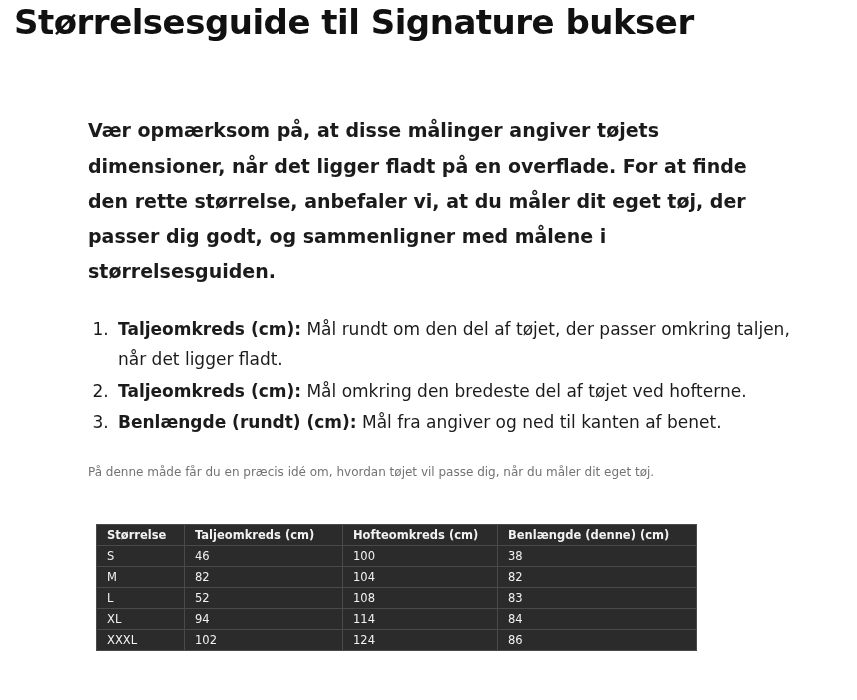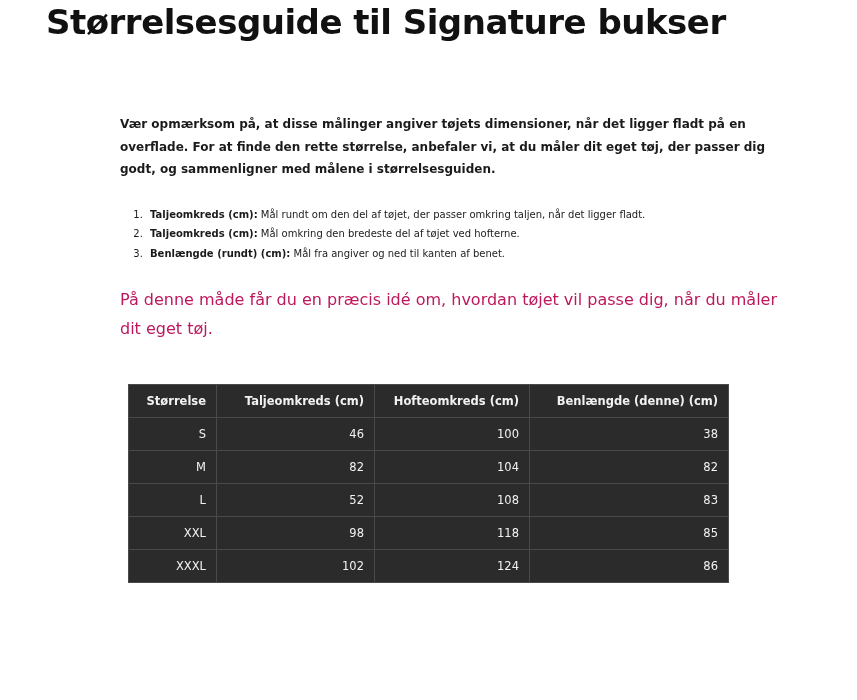--- a/index.html
+++ b/index.html
@@ -11,82 +11,81 @@
     width: 857px;
     height: 700px;
     font-family: "DejaVu Sans", sans-serif;
     color: #1a1a1a;
     overflow: hidden;
   }
   .page {
     position: relative;
     width: 784px;
     height: 700px;
-    margin-left: 32px;
   }
   .page-title {
     font-size: 34px;
     font-weight: bold;
     line-height: 1.1;
     letter-spacing: -0.5px;
     color: #111111;
     padding: 4px 0 0 14px;
     margin: 0;
     white-space: nowrap;
   }
   .content {
     padding: 0 0 0 88px;
   }
   .lead {
     width: 672px;
-    font-size: 12px;
+    font-size: 19px;
     font-weight: bold;
     line-height: 1.85;
     color: #1b1b1b;
     margin: 72px 0 0 0;
   }
   ol.steps {
     width: 690px;
     margin: 26px 0 0 0;
     padding-left: 26px;
-    font-size: 10px;
+    font-size: 17px;
     line-height: 1.75;
     color: #1b1b1b;
   }
   ol.steps li {
     margin-bottom: 2px;
     padding-left: 4px;
   }
   ol.steps li b {
     font-weight: bold;
   }
   .outro {
     width: 660px;
-    font-size: 16px;
+    font-size: 12px;
     line-height: 1.8;
-    color: #be185d;
+    color: #737373;
     margin: 24px 0 0 0;
   }
   .table-wrap {
     margin: 40px 0 0 8px;
     width: 600px;
   }
   table.size-table {
     border-collapse: collapse;
     width: 600px;
     background: #2b2b2b;
     color: #f2f2f2;
     font-size: 11.5px;
     table-layout: fixed;
   }
   table.size-table th,
   table.size-table td {
     border: 1px solid #4a4a4a;
-    padding: 9px 10px;
-    text-align: right;
+    padding: 3px 10px;
+    text-align: left;
     font-weight: normal;
   }
   table.size-table th {
     font-weight: bold;
   }
   table.size-table col.c0 { width: 88px; }
   table.size-table col.c1 { width: 158px; }
   table.size-table col.c2 { width: 155px; }
   table.size-table col.c3 { width: 199px; }
 </style>
@@ -138,24 +137,24 @@
             <td>104</td>
             <td>82</td>
           </tr>
           <tr>
             <td>L</td>
             <td>52</td>
             <td>108</td>
             <td>83</td>
           </tr>
           <tr>
-            <td>XXL</td>
-            <td>98</td>
-            <td>118</td>
-            <td>85</td>
+            <td>XL</td>
+            <td>94</td>
+            <td>114</td>
+            <td>84</td>
           </tr>
           <tr>
             <td>XXXL</td>
             <td>102</td>
             <td>124</td>
             <td>86</td>
           </tr>
         </tbody>
       </table>
     </div>

